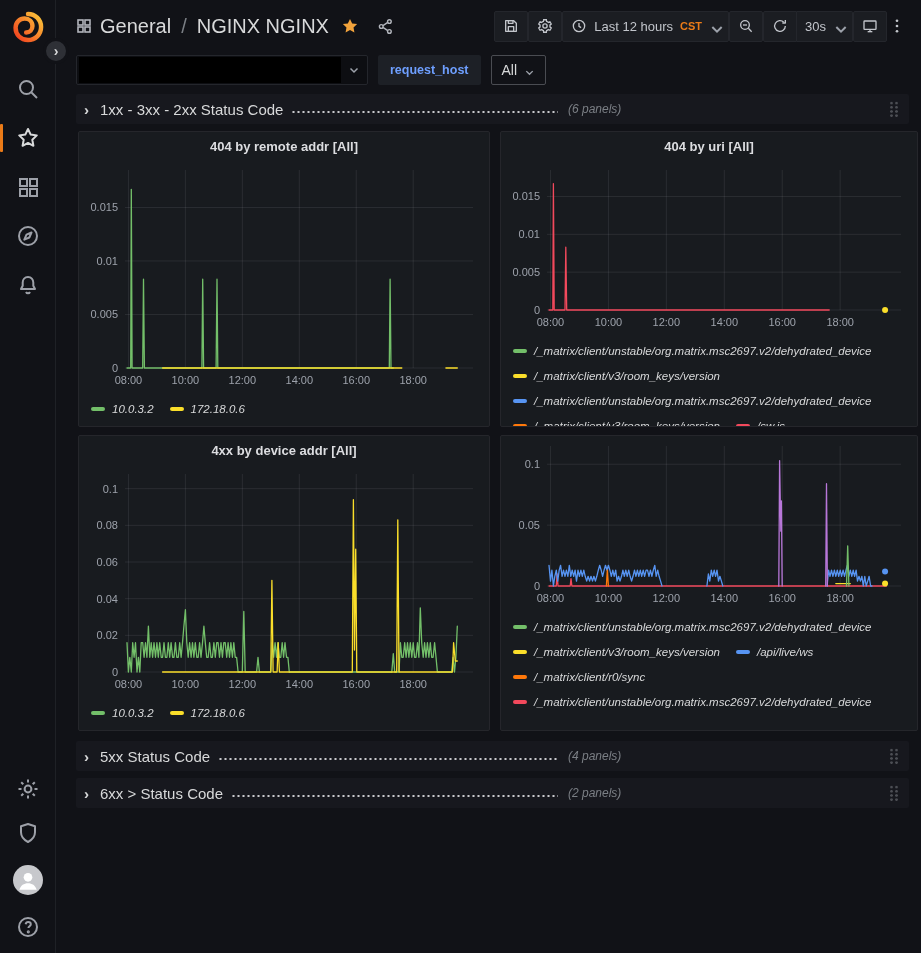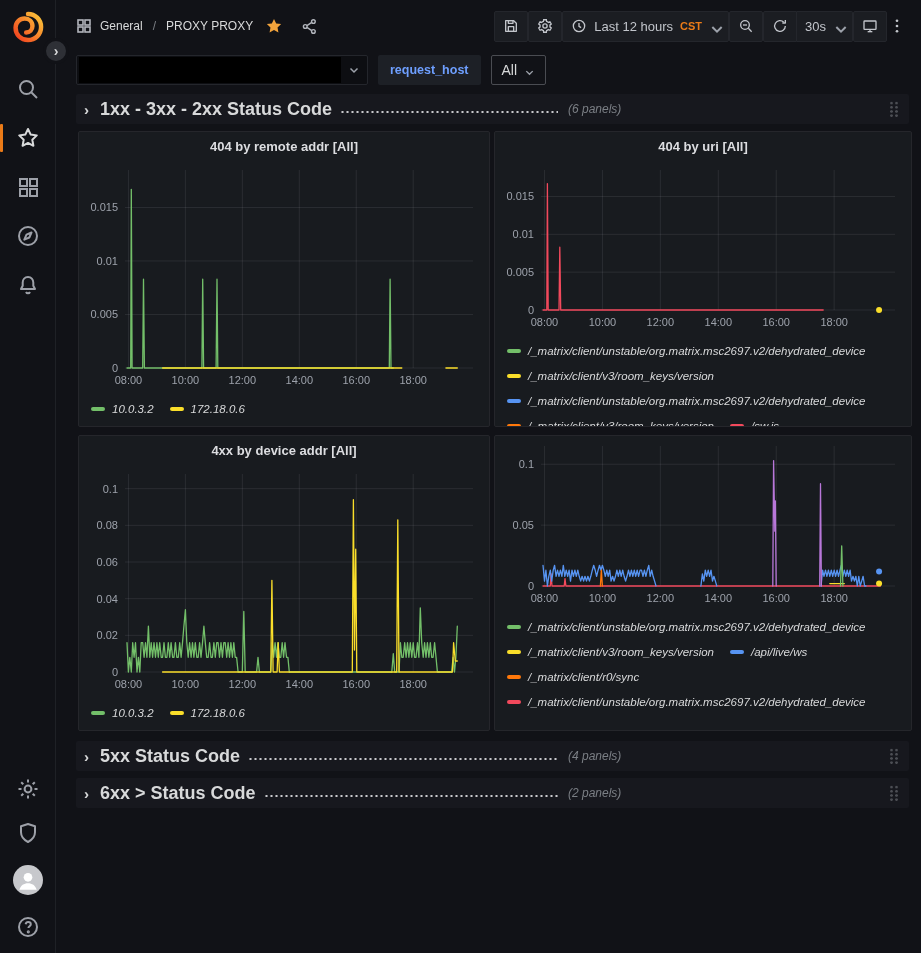--- a/index.html
+++ b/index.html
@@ -19,21 +19,21 @@
   .side-item.active { color:#d8d9da; }
   .active-bar { position:absolute; left:-16px; top:-2px; width:3px; height:28px; background:#eb7b18; border-radius:1px; }
   .side-bottom { margin-top:auto; display:flex; flex-direction:column; align-items:center; gap:20px; padding-bottom:14px; }
   .avatar { width:30px; height:30px; border-radius:50%; background:#c7c8cc; display:flex; align-items:center; justify-content:center; overflow:hidden; }
   .expand-btn { position:absolute; left:43px; top:38px; width:26px; height:26px; border-radius:50%;
                 background:#2e3036; border:3px solid #111217; color:#d8d9da; display:flex; align-items:center;
                 justify-content:center; font-size:14px; font-weight:bold; z-index:5; cursor:pointer; }
   
   .main { flex:1; display:flex; flex-direction:column; min-width:0; }
   .topbar { height:52px; flex:none; display:flex; align-items:center; padding:0 14px 0 20px; gap:8px; }
-  .crumb { display:flex; align-items:center; gap:8px; font-size:12px; color:#d8d9da; }
+  .crumb { display:flex; align-items:center; gap:8px; font-size:20px; color:#d8d9da; }
   .crumb .sep { color:#7b7f85; margin:0 2px; }
   .crumb-item { cursor:pointer; }
   .icon-sm { width:16px; height:16px; color:#b2b5bc; }
   .star-gold { width:18px; height:18px; color:#F2A33C; margin-left:4px; cursor:pointer; }
   .share-ic { width:17px; height:17px; color:#b2b5bc; margin-left:10px; cursor:pointer; }
   .tb-right { margin-left:auto; display:flex; align-items:center; }
   .tb-btn { height:31px; min-width:34px; background:#1b1d22; border:1px solid #24262c; border-radius:2px;
             display:flex; align-items:center; justify-content:center; gap:7px; padding:0 8px;
             color:#c2c5cb; font-size:13px; cursor:pointer; }
   .tb-btn svg { width:16px; height:16px; }
@@ -55,30 +55,30 @@
   .var-all { height:30px; background:transparent; border:1px solid #4a4c52; border-radius:2px;
              display:flex; align-items:center; gap:7px; padding:0 10px; color:#d8d9da; font-size:14px; cursor:pointer; }
   
   .content { flex:1; padding:6px 12px 0 20px; overflow:hidden; }
   .dash-row { display:flex; align-items:center; height:30px; border-radius:2px; cursor:pointer; }
   .dash-row.collapsed { background:#17181e; margin-bottom:7px; }
   .dash-row.expanded { background:transparent; height:28px; margin:2px 0 6px 0; }
   .row-head { display:flex; align-items:center; width:492px; padding-left:8px; }
   .row-chev { width:16px; color:#d8d9da; font-size:15px; font-weight:bold; line-height:1; }
   .row-chev.open { transform:rotate(90deg) translate(1px,0); transform-origin:40% 50%; }
-  .row-title { font-size:18px; font-weight:bold; color:#d8d9da; white-space:nowrap;text-align:center; }
+  .row-title { font-size:15px; font-weight:normal; color:#d8d9da; white-space:nowrap;text-align:center; }
   .dots-leader { flex:1; height:4px; margin:6px 10px 0 8px;
     background-image:radial-gradient(circle, #c8c9cd 1px, transparent 1.25px);
     background-size:5px 4px; background-repeat:repeat-x; }
   .row-count { font-size:12px; font-style:italic; color:#7b7f85; white-space:nowrap; }
   .drag-handle { margin-left:auto; margin-right:10px; width:10px; height:16px;
     background-image:radial-gradient(circle, #4c4e54 1.2px, transparent 1.4px);
     background-size:5px 4.2px; cursor:grab; }
   
-  .panels-grid { display:grid; grid-template-columns:412px 418px; gap:8px 4px; margin:2px 0 10px 2px; }
+  .panels-grid { display:grid; grid-template-columns:412px 418px; gap:8px 10px; margin:2px 0 10px 2px; }
   .panel { height:296px; background:#181b1f; border:1px solid #25262b; border-radius:2px;
            display:flex; flex-direction:column; overflow:hidden; }
   .panel-title { height:28px; flex:none; display:flex; align-items:center; justify-content:center;
                  font-size:13px; font-weight:bold; color:#dcdde0; cursor:pointer; }
   .plot { flex:none; }
   .legend { flex:1; overflow:hidden; padding:2px 10px 0 12px; display:flex; flex-wrap:wrap;
             column-gap:16px; align-content:flex-start; }
   .leg-item { display:flex; align-items:center; gap:7px; height:25px; white-space:nowrap;
               font-size:11.5px; color:#d8d9da; cursor:pointer;font-style:italic; }
   .leg-swatch { width:14px; height:4px; border-radius:2px; flex:none; }
@@ -169,21 +169,21 @@
       <svg viewBox="0 0 24 24" fill="none" stroke="currentColor" stroke-width="2.4">
         <rect x="3" y="3" width="7.5" height="7.5"></rect>
           <rect x="13.5" y="3" width="7.5" height="7.5"></rect>
         <rect x="3" y="13.5" width="7.5" height="7.5"></rect>
           <rect x="13.5" y="13.5" width="7.5" height="7.5"></rect>
       </svg>
     </span>
     <div class="crumb">
       <span class="crumb-item">General</span>
       <span class="sep">/</span>
-      <span class="crumb-item">PROXY PROXY</span>
+      <span class="crumb-item">NGINX NGINX</span>
     </div>
     <span class="star-gold">
       <svg viewBox="0 0 24 24" fill="currentColor">
         <path d="M12 2.5l2.9 6 6.6.9-4.8 4.6 1.2 6.5L12 17.4l-5.9 3.1 1.2-6.5L2.5 9.4l6.6-.9z"></path>
       </svg>
     </span>
     <span class="share-ic">
       <svg viewBox="0 0 24 24" fill="none" stroke="currentColor" stroke-width="2">
         <circle cx="17.5" cy="5" r="2.6"></circle>
           <circle cx="6" cy="12" r="2.6"></circle>

